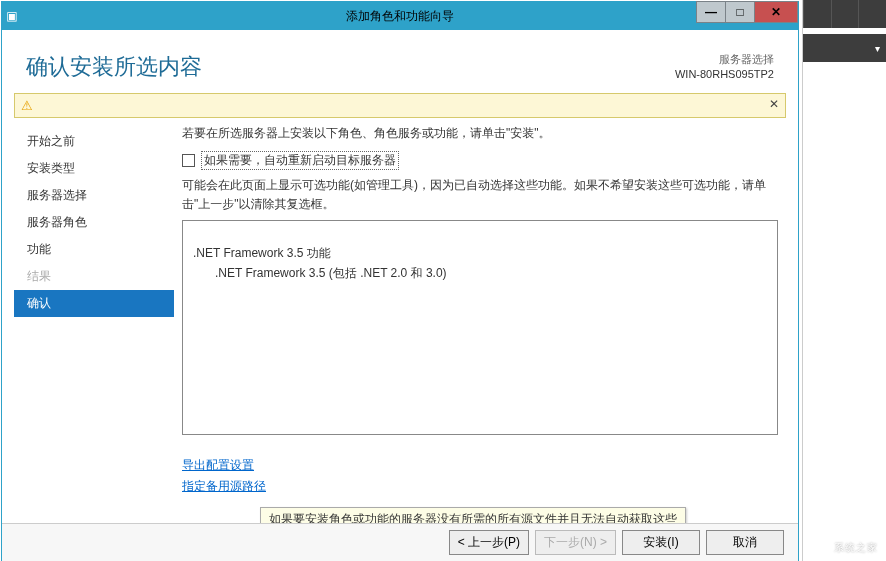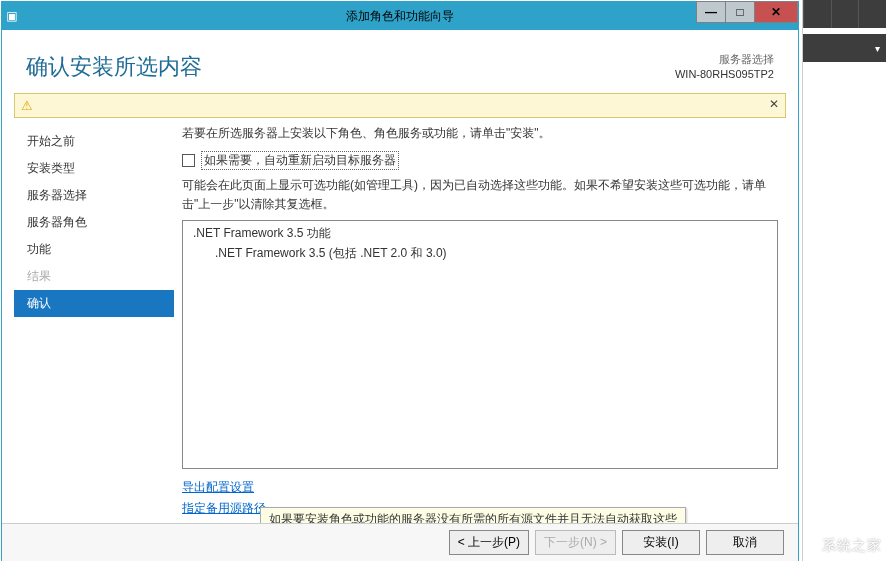--- a/index.html
+++ b/index.html
@@ -31,40 +31,40 @@
   .step { font-size: 12px; padding: 5px 10px; color: #333; cursor: pointer; border-left: 3px solid transparent; }
   .step.active { background: #1976c1; color: #fff; }
   .step.disabled { color: #aaa; }
 
   .content { flex: 1; padding: 0 8px 0 8px; font-size: 12px; color: #333; }
   .content .desc1 { margin-bottom: 8px; line-height: 1.6; }
   .chk-row { display: flex; align-items: center; margin-bottom: 6px; }
   .chk { width: 13px; height: 13px; border: 1px solid #555; background: #fff; margin-right: 6px; display: inline-block; cursor: pointer; }
   .chk-label { border: 1px dotted #666; padding: 0 2px; }
   .desc2 { line-height: 1.6; margin-bottom: 6px; }
-  .feature-box { border: 1px solid #888; height: 249px; padding: 4px 10px; background: #fff; }
+  .feature-box { border: 1px solid #888; height: 215px; padding: 24px 10px; background: #fff; }
   .feature-box .f1 { margin-bottom: 3px; }
   .feature-box .f2 { padding-left: 22px; }
 
-  .links { margin-top: 10px; }
+  .links { margin-top: 22px; }
   .links a { color: #0066cc; text-decoration: underline; font-size: 12px; display: block; margin-bottom: 4px; cursor: pointer; }
 
   .tooltip-box { position: absolute; left: 258px; top: 505px; background: #fdfde6; border: 1px solid #aaa; padding: 3px 8px; font-size: 12px; color: #333; box-shadow: 1px 1px 2px rgba(0,0,0,.2); }
 
   .footer { position: absolute; bottom: 0; left: 0; right: 0; border-top: 1px solid #ccc; padding: 6px 14px; display: flex; justify-content: flex-end; gap: 6px; background: #f7f7f7; }
   .btn { font-size: 12px; padding: 3px 8px; border: 1px solid #888; background: #eee; cursor: pointer; min-width: 78px; text-align: center; }
   .btn.disabled { color: #aaa; border-color: #bbb; cursor: default; }
 
   .right-panel { position: absolute; right: 0; top: 0; width: 84px; height: 561px; background: #fff; border-left: 1px solid #ccc; }
   .right-panel .rp-top { height: 28px; background: #3d3d3d; display:flex; }
   .rp-top .cell { flex:1; border-left:1px solid #555; }
   .rp-drop { height: 28px; background: #3d3d3d; margin-top:6px; display:flex; align-items:center; justify-content:flex-end; color:#fff; font-size:10px; padding-right:6px; }
   .logo-wm { position: absolute; right: 4px; bottom: 6px; opacity: .9; }
   .logo-wm .house { width:48px; height:36px; }
-  .logo-txt { color:#fff; font-size:14px; text-shadow:0 0 2px #888; letter-spacing:1px; }
+  .logo-txt { color:#fff; font-size:10px; text-shadow:0 0 2px #888; letter-spacing:1px; }
 </style>
 </head>
 <body>
 
 <div class="outer">
   <div class="titlebar">
     <span class="icon-sm">▣</span>
     <span class="title">添加角色和功能向导</span>
     <div class="winbtns">
       <div class="winbtn">

